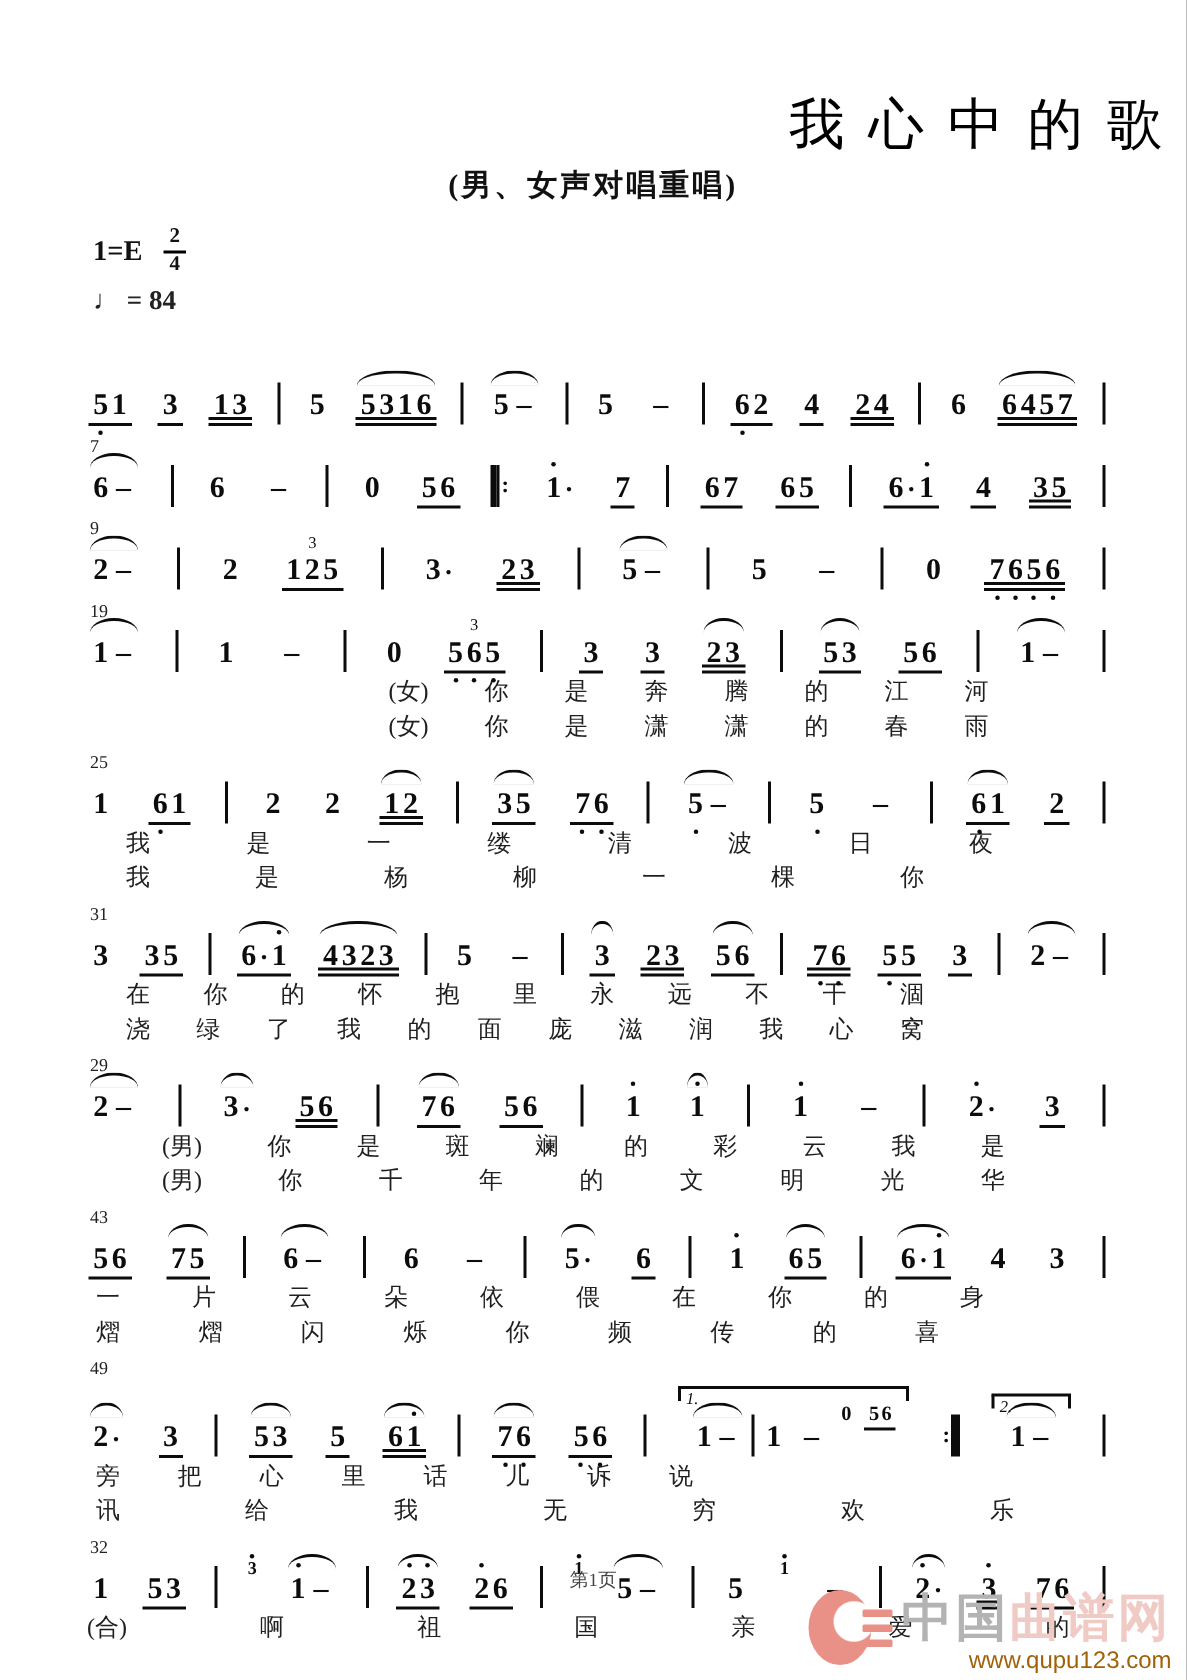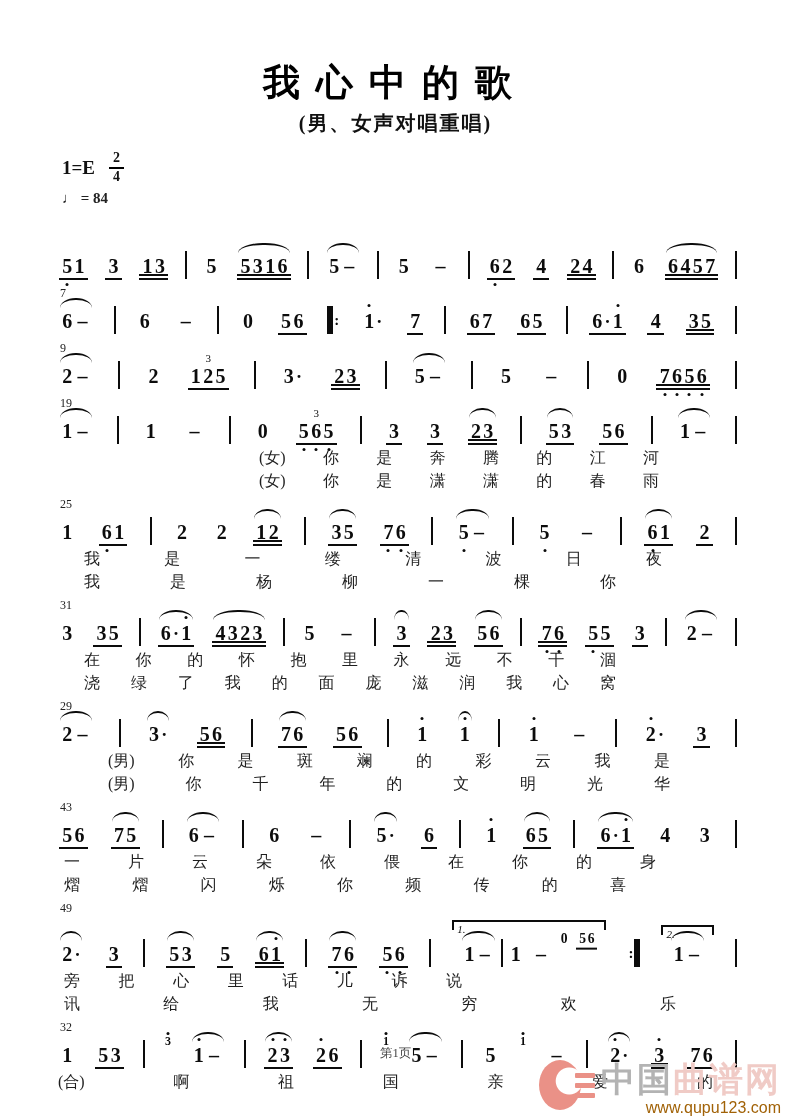--- a/index.html
+++ b/index.html
@@ -1,26 +1,26 @@
 <!DOCTYPE html>
 <html><head>
 <meta charset="utf-8">
 <style>
   html,body{margin:0;padding:0;background:#888;}
   .page{position:relative;width:791px;height:1120px;background:#ffffff;margin:0 auto;overflow:hidden;
         font-family:"Liberation Serif",serif;color:#111;}
   
-  .title{margin:58px 0 0;text-align:center;font-size:37px;font-weight:bold;letter-spacing:16px;color:#000;}
+  .title{margin:58px 0 0;text-align:right;font-size:37px;font-weight:normal;letter-spacing:16px;color:#000;}
   .subtitle{text-align:center;font-size:20px;font-weight:bold;letter-spacing:2px;margin-top:2px;}
   .meta-row{display:flex;justify-content:space-between;align-items:flex-start;margin:14px 58px 0 62px;gap:13px;}
   .keyline{display:flex;align-items:center;font-size:19px;font-weight:bold;}
   .frac{display:inline-block;text-align:center;font-size:14px;font-weight:bold;margin-left:14px;line-height:1.05;}
   .frac .top{display:block;border-bottom:2px solid #000;padding:0 4px 1px;}
   .frac .bot{display:block;padding-top:1px;}
-  .tempoline{font-size:15px;margin-top:6px;font-weight:bold;color:#222;}
+  .tempoline{font-size:18px;margin-top:6px;font-weight:bold;color:#222;}
   .credits{text-align:right;font-size:13.5px;color:#3c3c3c;line-height:23px;letter-spacing:1px;}
   
   .score{margin:26px 52px 0 56px;}
   .line{position:relative;padding-top:17px;margin-bottom:8px;}
   .mnum{position:absolute;top:-2px;left:4px;font-size:12px;color:#222;}
   .notes-row{display:flex;justify-content:space-between;align-items:flex-end;
              font-family:"Liberation Serif",serif;font-weight:bold;font-size:20px;color:#0c0c0c;}
   .grp{display:inline-flex;align-items:flex-end;position:relative;padding:0 2px 3px;margin:0 3px;}
   .n{position:relative;display:inline-block;min-width:.62em;text-align:center;line-height:1.1;}
   .n.hi::before,.n.lo::after{content:'';position:absolute;width:3px;height:3px;background:#0c0c0c;border-radius:50%;left:50%;transform:translateX(-50%);}

